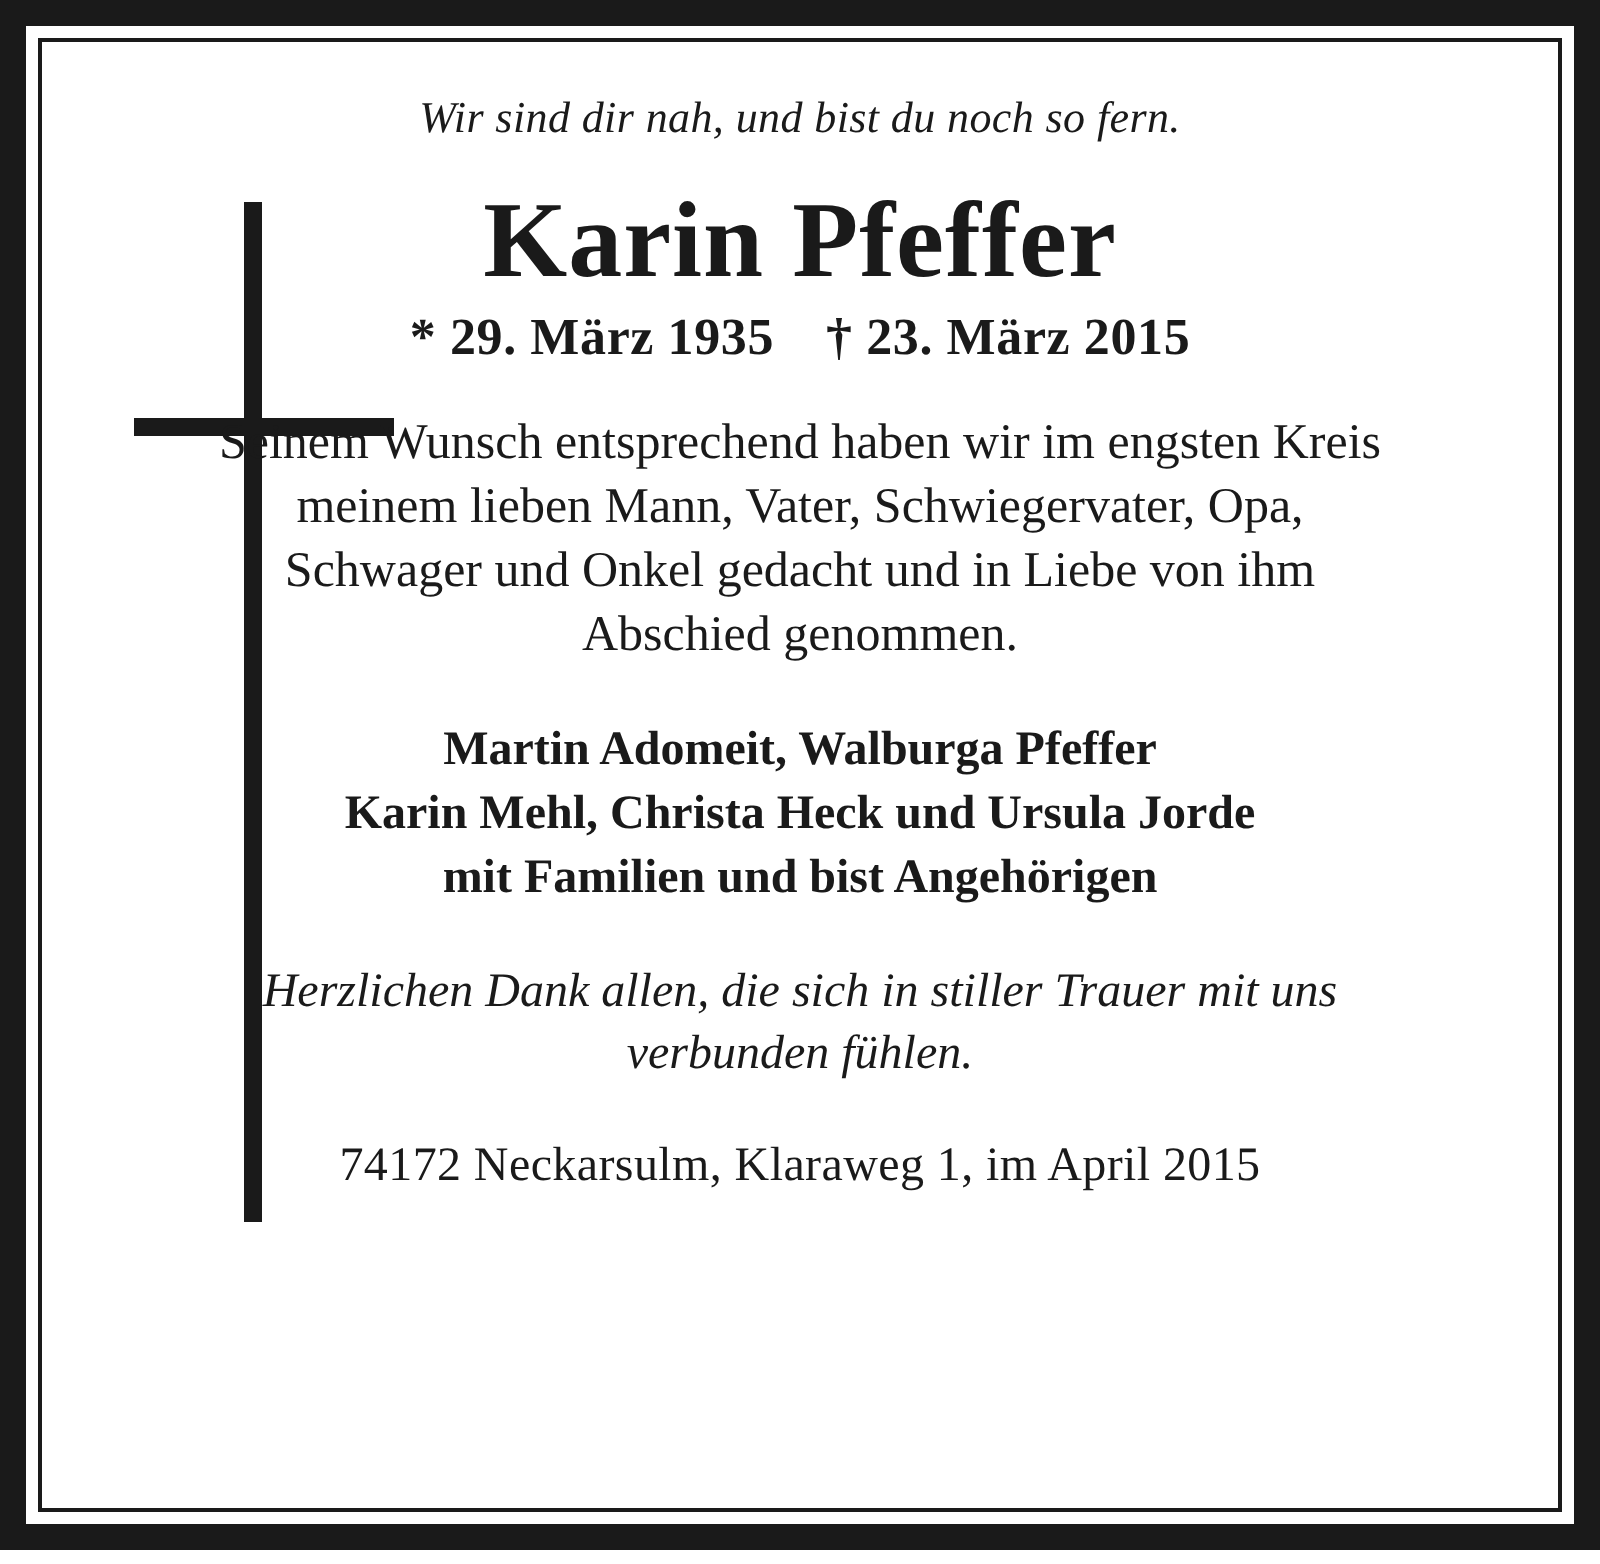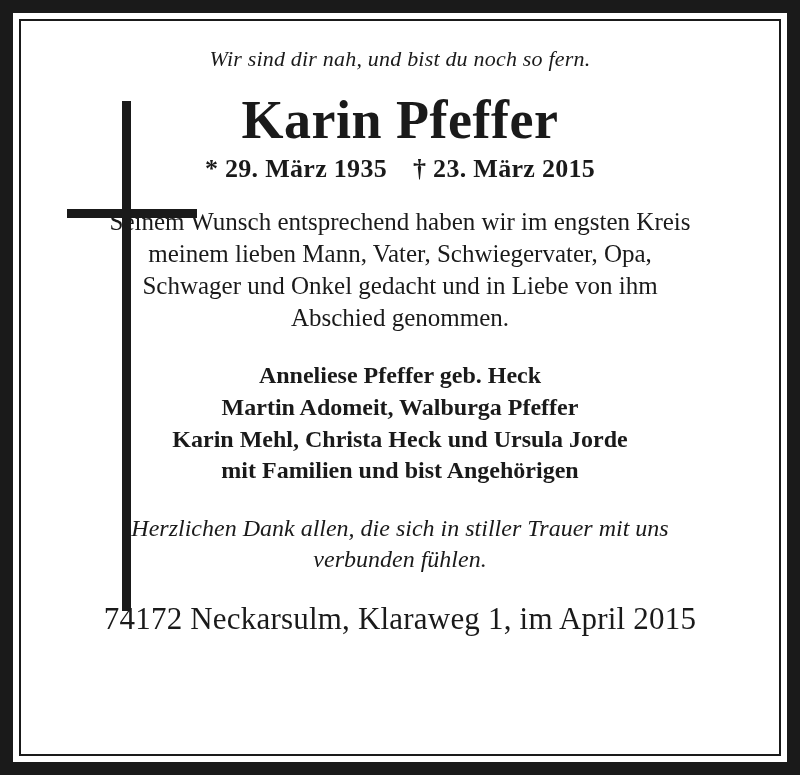--- a/index.html
+++ b/index.html
@@ -96,21 +96,21 @@
   }
   .thanks {
     font-style: italic;
     font-size: 24px;
     line-height: 1.3;
     margin: 0 0 26px 0;
     padding: 0 30px;
     font-family: Liberation Serif, serif;
   }
   .place {
-    font-size: 31px;
+    font-size: 24px;
     margin: 0;
     letter-spacing: 0.2px;
   }
 </style>
 </head>
 <body>
 
 <div class="obituary">
   <div class="inner-frame">
 
@@ -125,21 +125,20 @@
 
       <h1 class="name">Karin Pfeffer</h1>
 
       <p class="dates">
         <span>* 29. März 1935</span><span class="sep"></span><span>† 23. März 2015</span>
       </p>
 
       <p class="body-text">Seinem Wunsch entsprechend haben wir im engsten Kreis meinem lieben Mann, Vater, Schwiegervater, Opa, Schwager und Onkel gedacht und in Liebe von ihm Abschied genommen.</p>
 
       <div class="mourners">
-        <div>Anneliese Pfeffer geb. Heck</div>
         <div>Martin Adomeit, Walburga Pfeffer</div>
         <div>Karin Mehl, Christa Heck und Ursula Jorde</div>
         <div>mit Familien und bist Angehörigen</div>
       </div>
 
       <p class="thanks">Herzlichen Dank allen, die sich in stiller Trauer mit uns verbunden fühlen.</p>
 
       <p class="place">74172 Neckarsulm, Klaraweg 1, im April 2015</p>
 
     </div>

